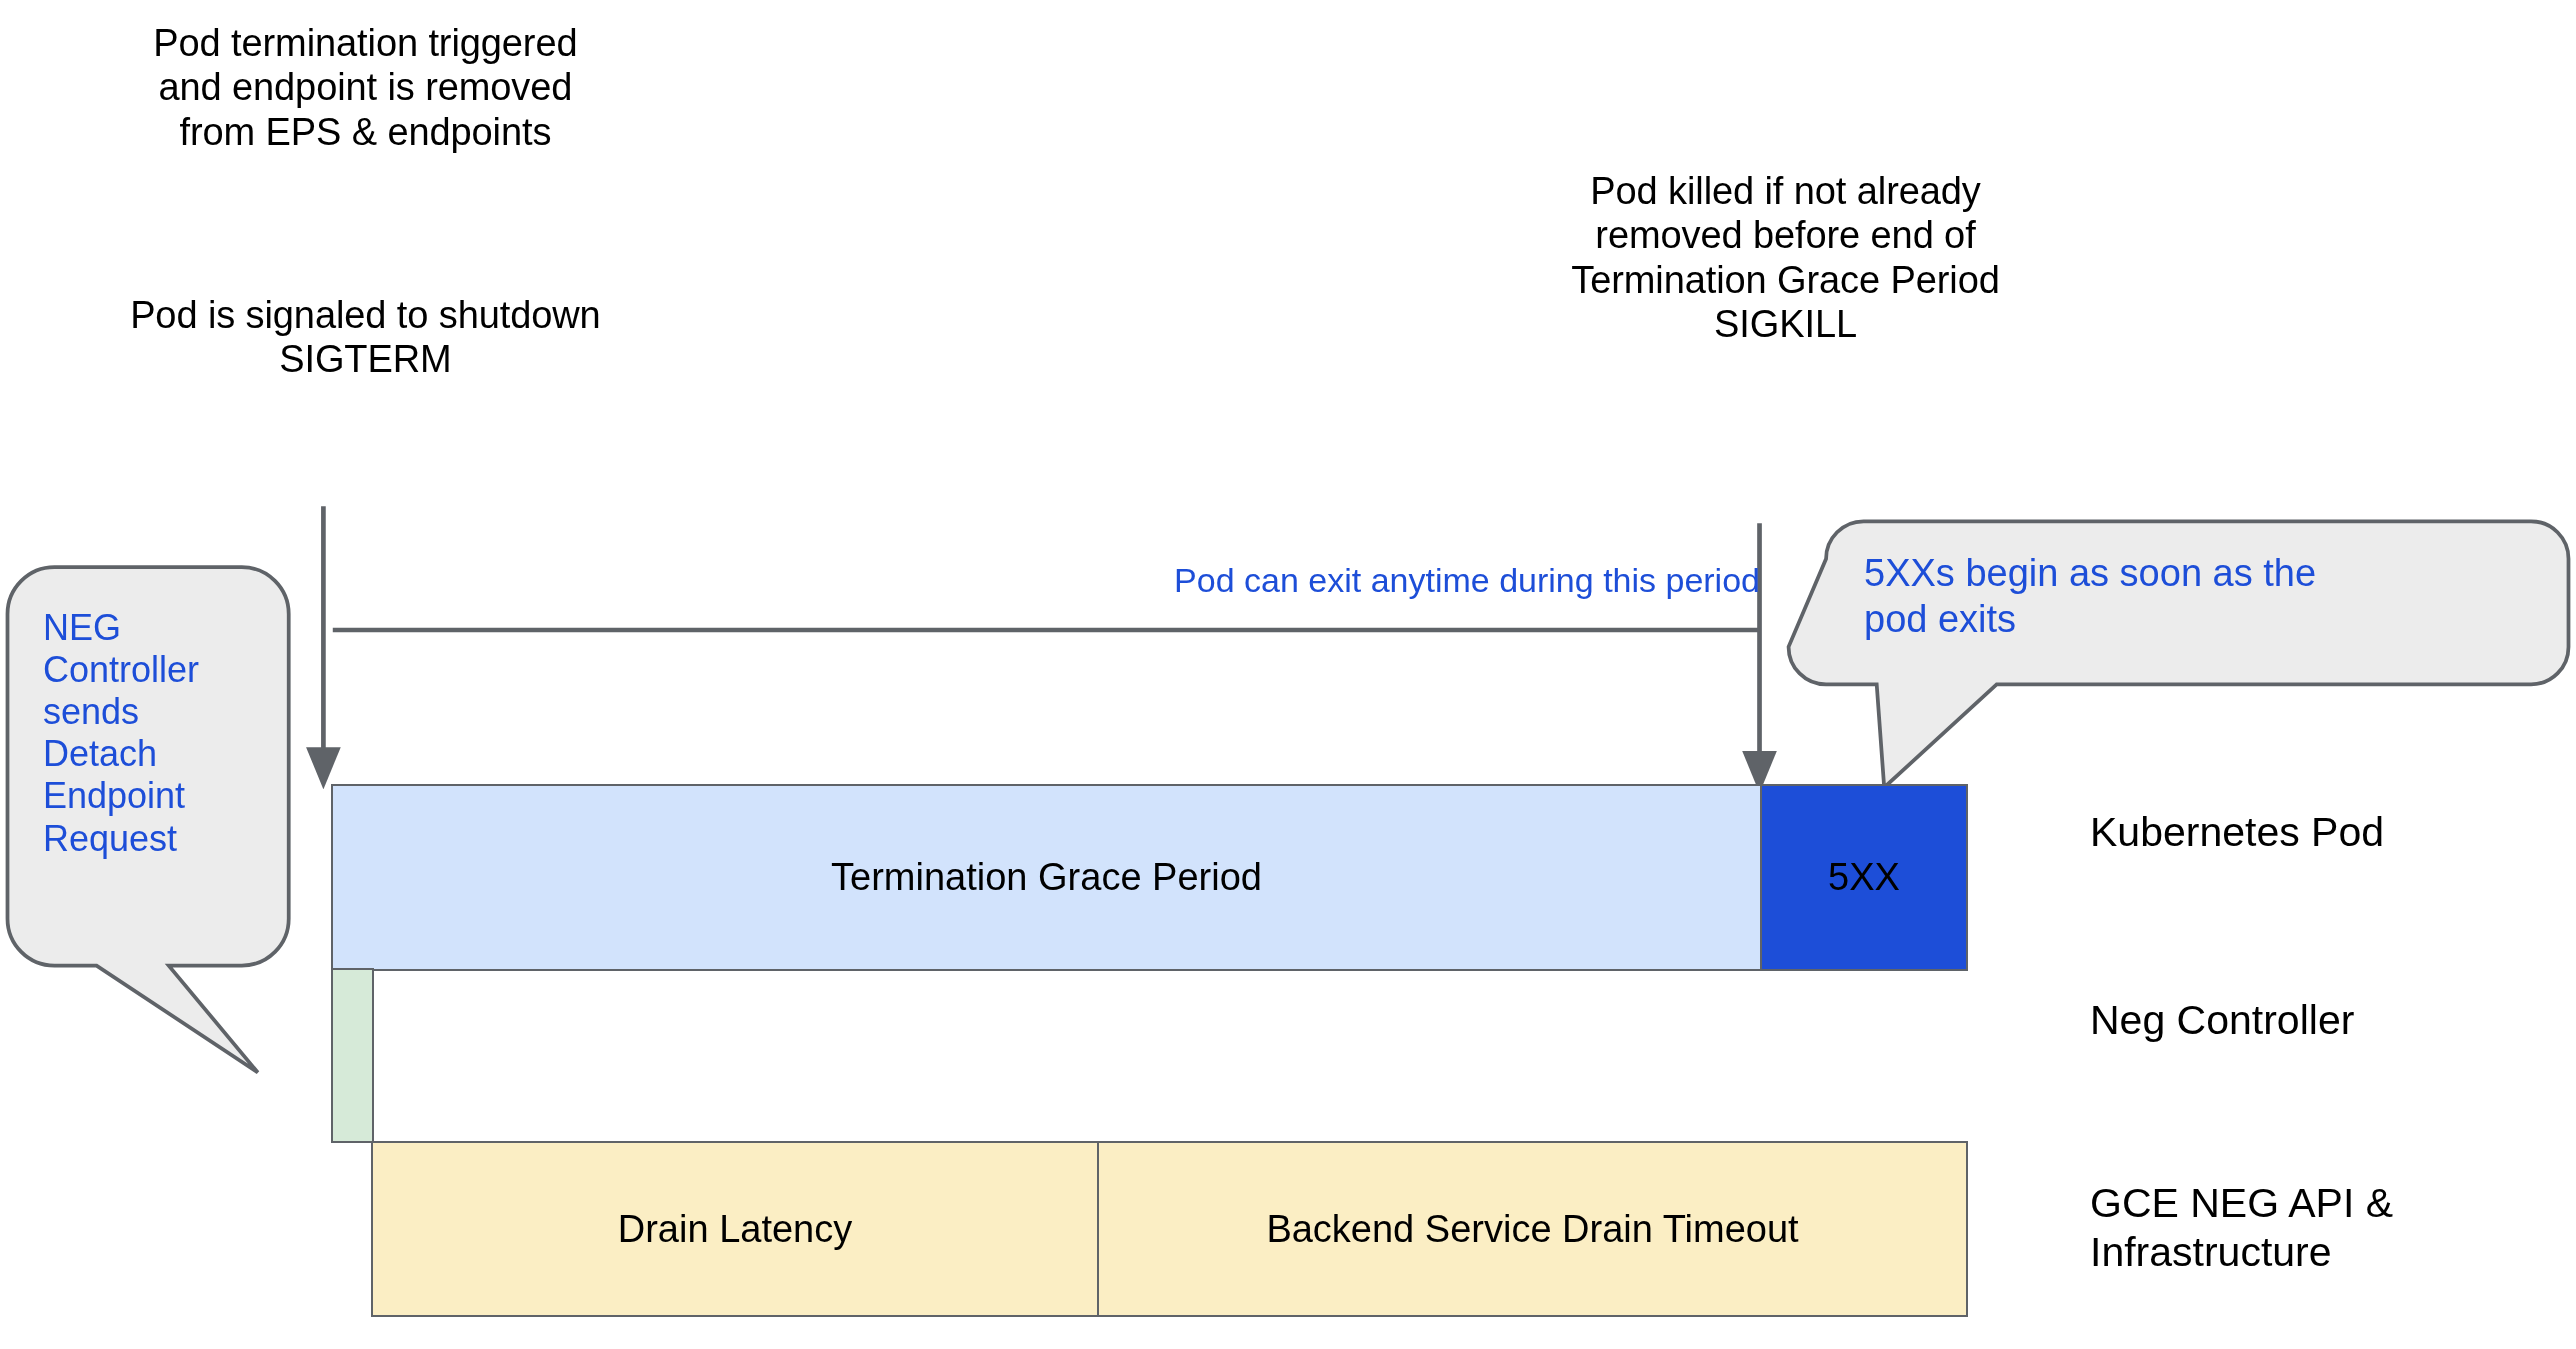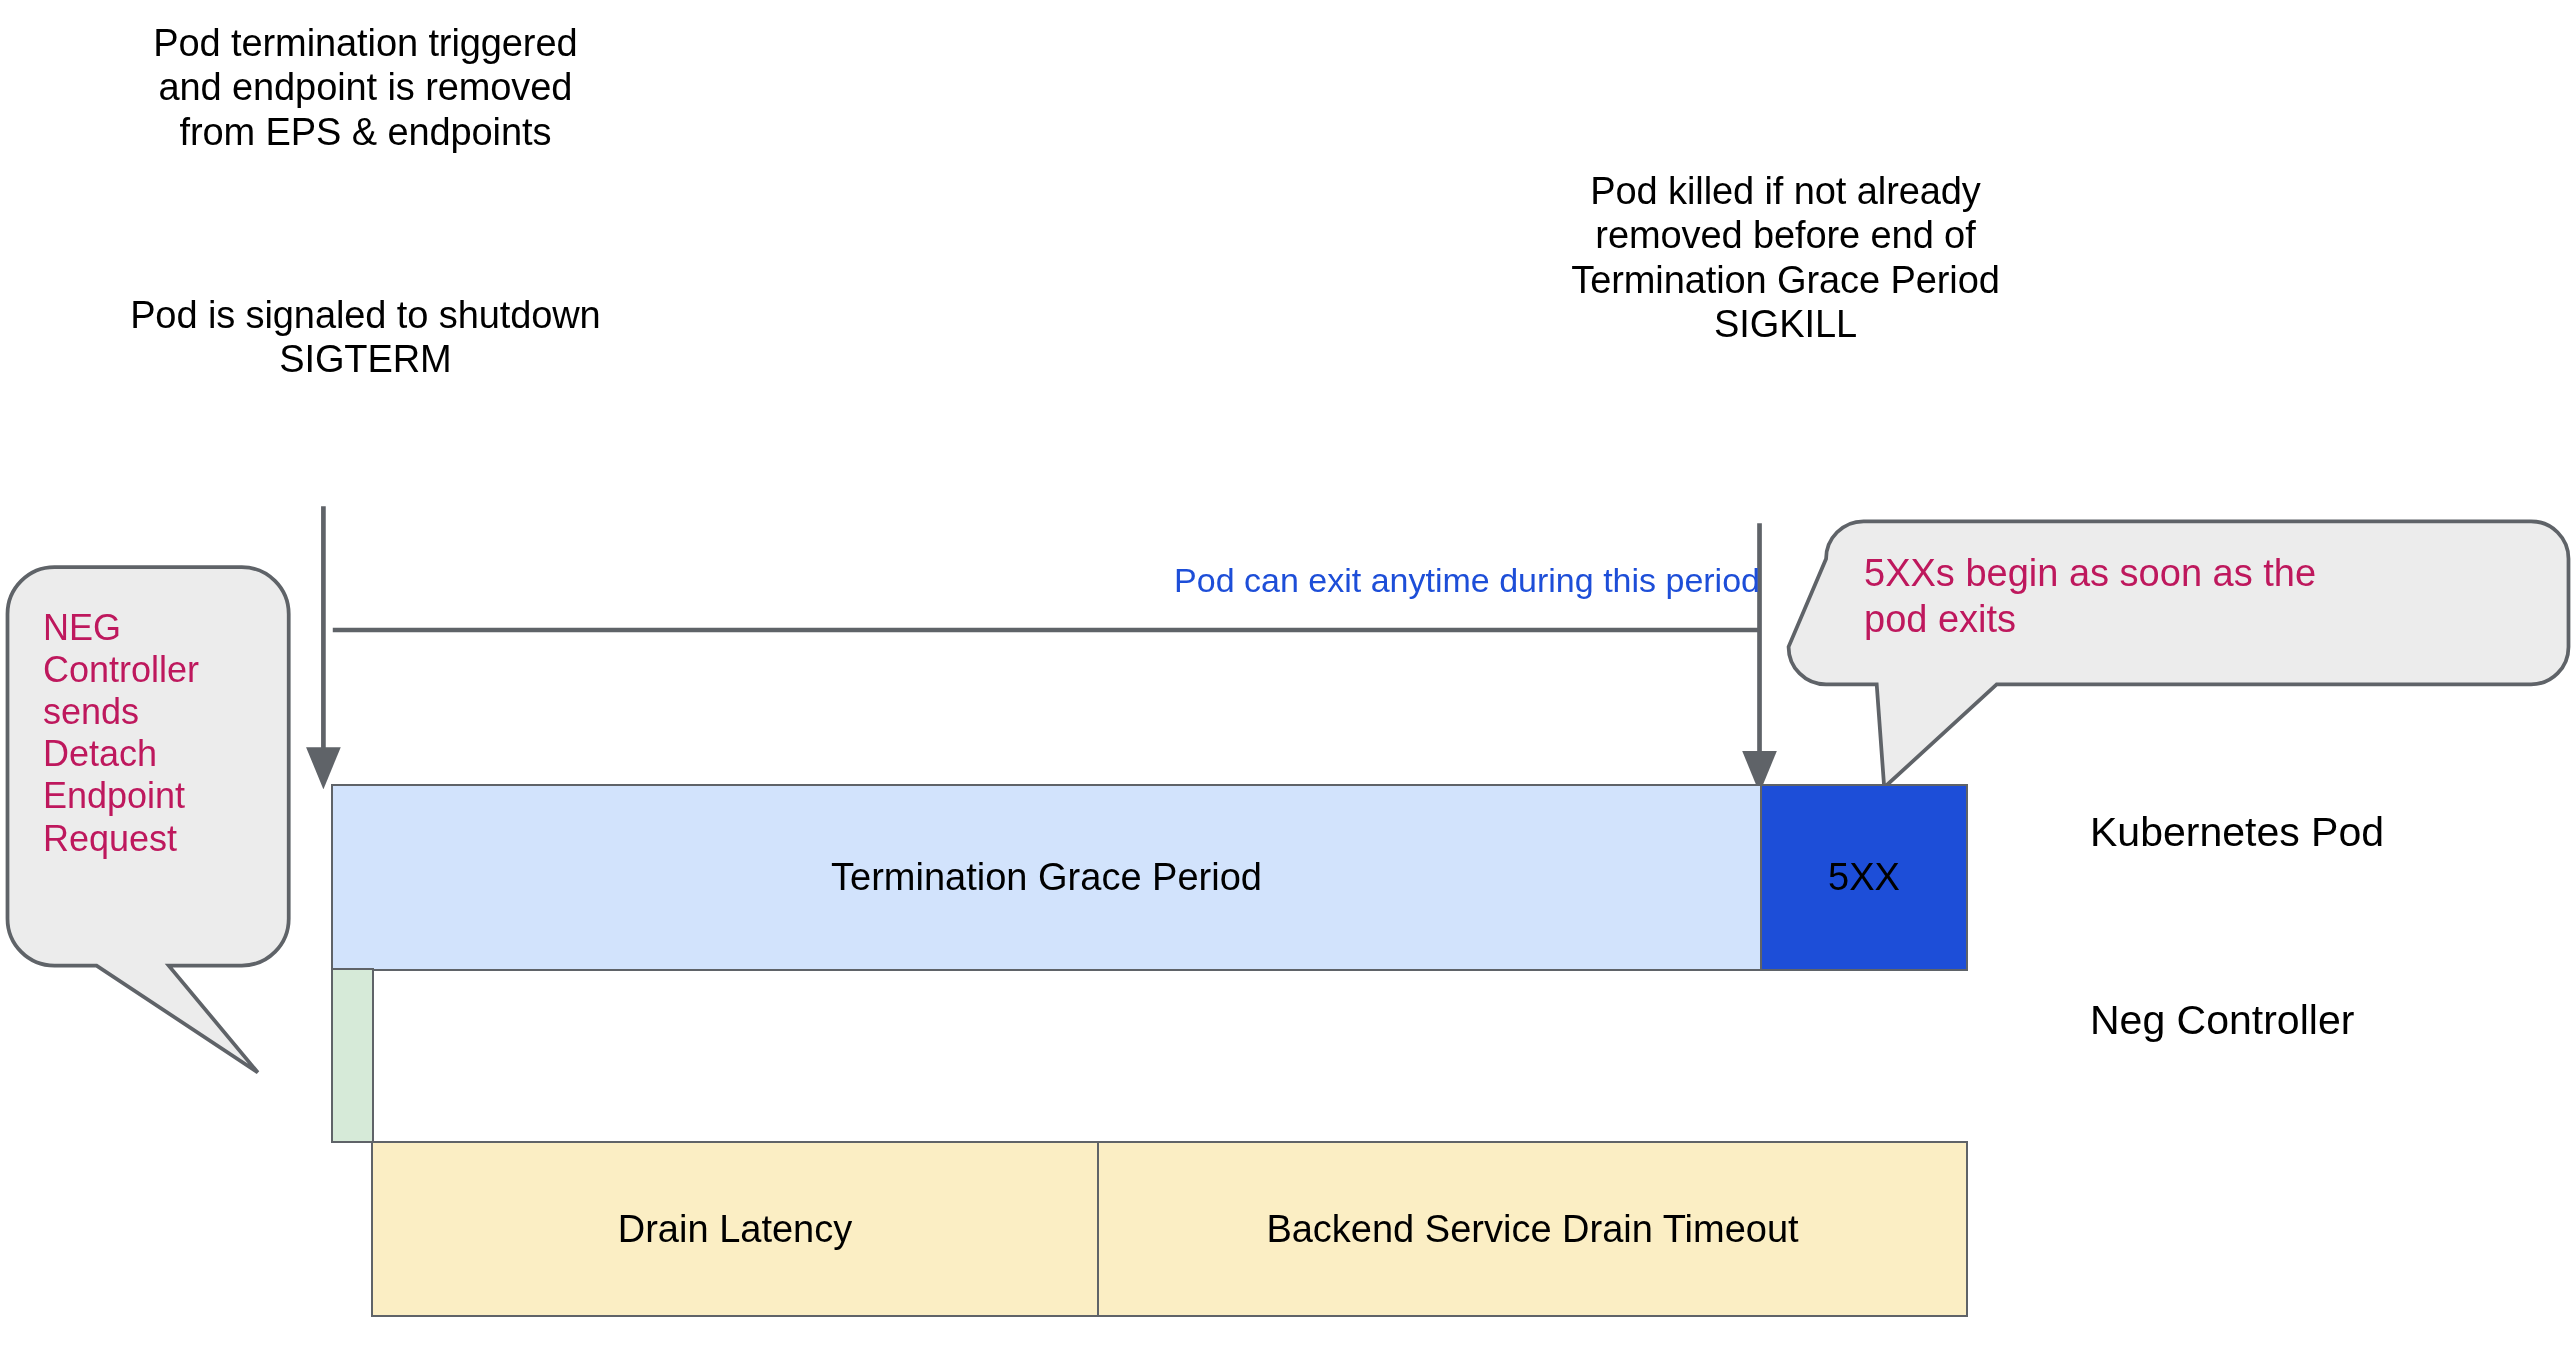--- a/index.html
+++ b/index.html
@@ -116,21 +116,21 @@
     width: 871px;
     height: 176px;
     background: #fbeec4;
   }
 
   
   .bubble-text {
     position: absolute;
     font-size: 36px;
     line-height: 1.17;
-    color: #be185d;
+    color: #1d4ed8;
     white-space: pre-line;
   }
   #bubble-neg-text {
     left: 43px;
     top: 607px;
     width: 234px;
   }
   #bubble-5xx-text {
     left: 1864px;
     top: 550px;
@@ -231,15 +231,17 @@
   <div class="bar" id="bar-neg"></div>
 
   <div class="bar" id="bar-drain-latency">Drain Latency</div>
 
   <div class="bar" id="bar-backend-drain">Backend Service Drain Timeout</div>
 
   <div class="row-label" id="row-label-pod">Kubernetes Pod</div>
 
   <div class="row-label" id="row-label-neg">Neg Controller</div>
 
+  <div class="row-label" id="row-label-gce">GCE NEG API &amp;
+Infrastructure</div>
 
 </div>
 
 
 </body></html>

